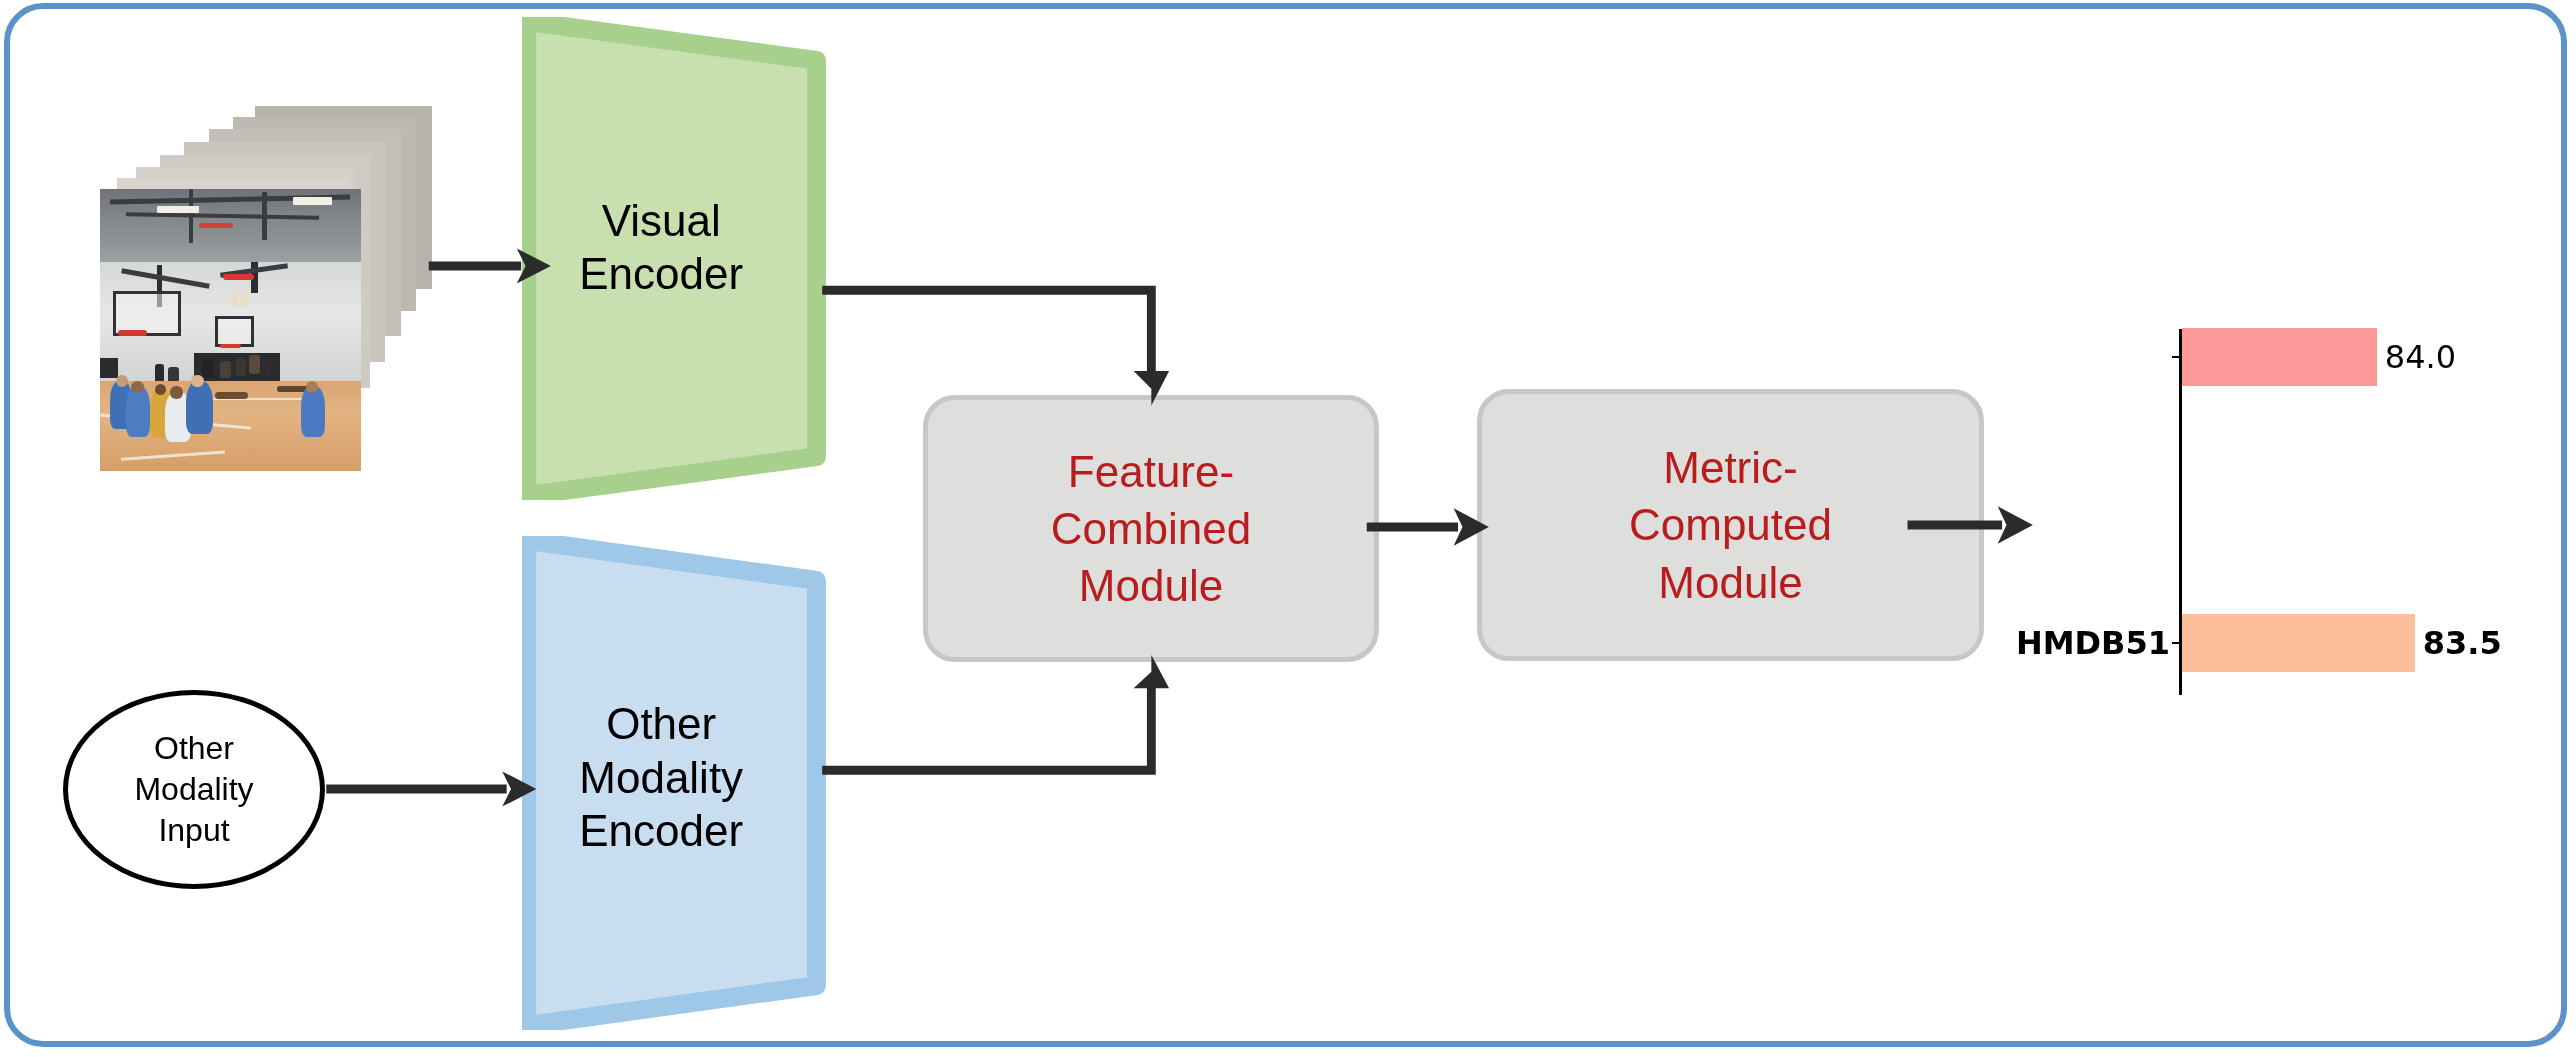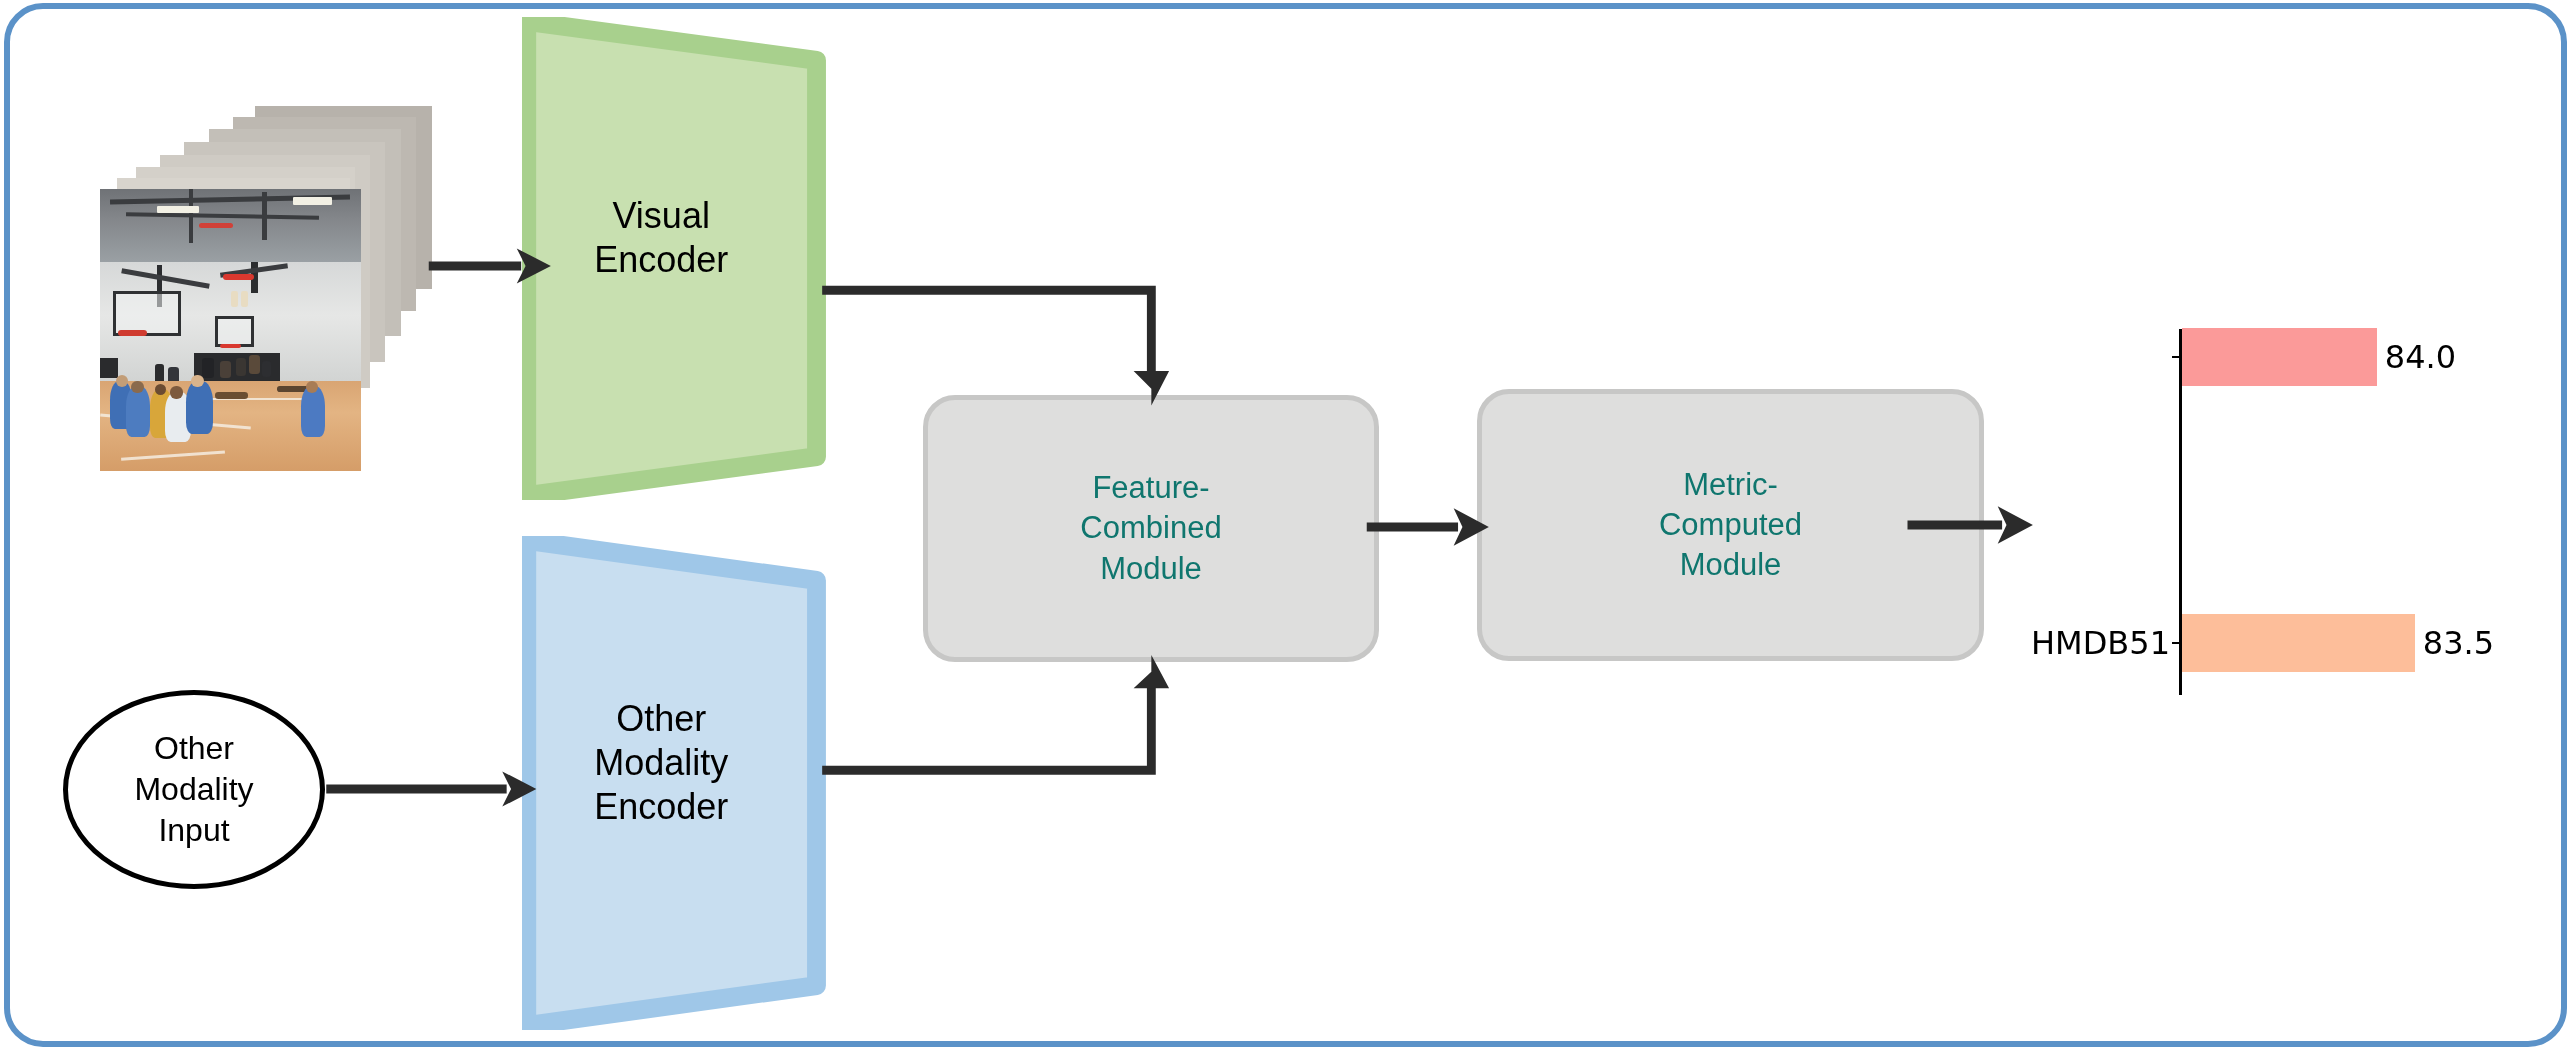--- a/index.html
+++ b/index.html
@@ -89,43 +89,43 @@
   }
 
   
   .trapezoid-wrap { position: absolute; }
   .trapezoid-wrap svg { display: block; }
   .trap-label {
     position: absolute;
     left: 0; right: 0;
     text-align: center;
     font-family: "Liberation Sans", sans-serif;
-    font-size: 36px;
+    font-size: 44px;
     line-height: 1.22;
     color: #000000;
     white-space: pre-line;
   }
 
   
   .module-box {
     position: absolute;
     background: #dededd;
     border: 5.6px solid #c7c7c6;
     border-radius: 32px;
     box-sizing: border-box;
     display: flex;
     align-items: center;
     justify-content: center;
   }
   .module-label {
     font-family: "Liberation Sans", sans-serif;
-    font-size: 31px;
+    font-size: 44px;
     line-height: 1.30;
     text-align: center;
-    color: #0f766e;
+    color: #b91c1c;
     white-space: pre-line;
   }
 
   
   #ellipse-input {
     position: absolute;
     left: 63px;
     top: 690px;
     width: 262px;
     height: 199px;
@@ -371,20 +371,20 @@
   <div id="chart-axis"></div>
 
   <div class="chart-row" style="top:16.7px;">
     <div class="chart-tick"></div>
     <div class="chart-bar" style="width:195px; background:#fb9a99;"></div>
     <div class="chart-val" style="left:395px;">84.0</div>
   </div>
 
 
 
-  <div class="chart-row" style="top:303px;">
+  <div class="chart-row" style="top:303px;font-weight:bold;">
     <div class="chart-cat">HMDB51</div>
     <div class="chart-tick"></div>
     <div class="chart-bar" style="width:233px; background:#fdbe9a;"></div>
     <div class="chart-val" style="left:433px;">83.5</div>
   </div>
 </div>
 
 
 </body></html>

